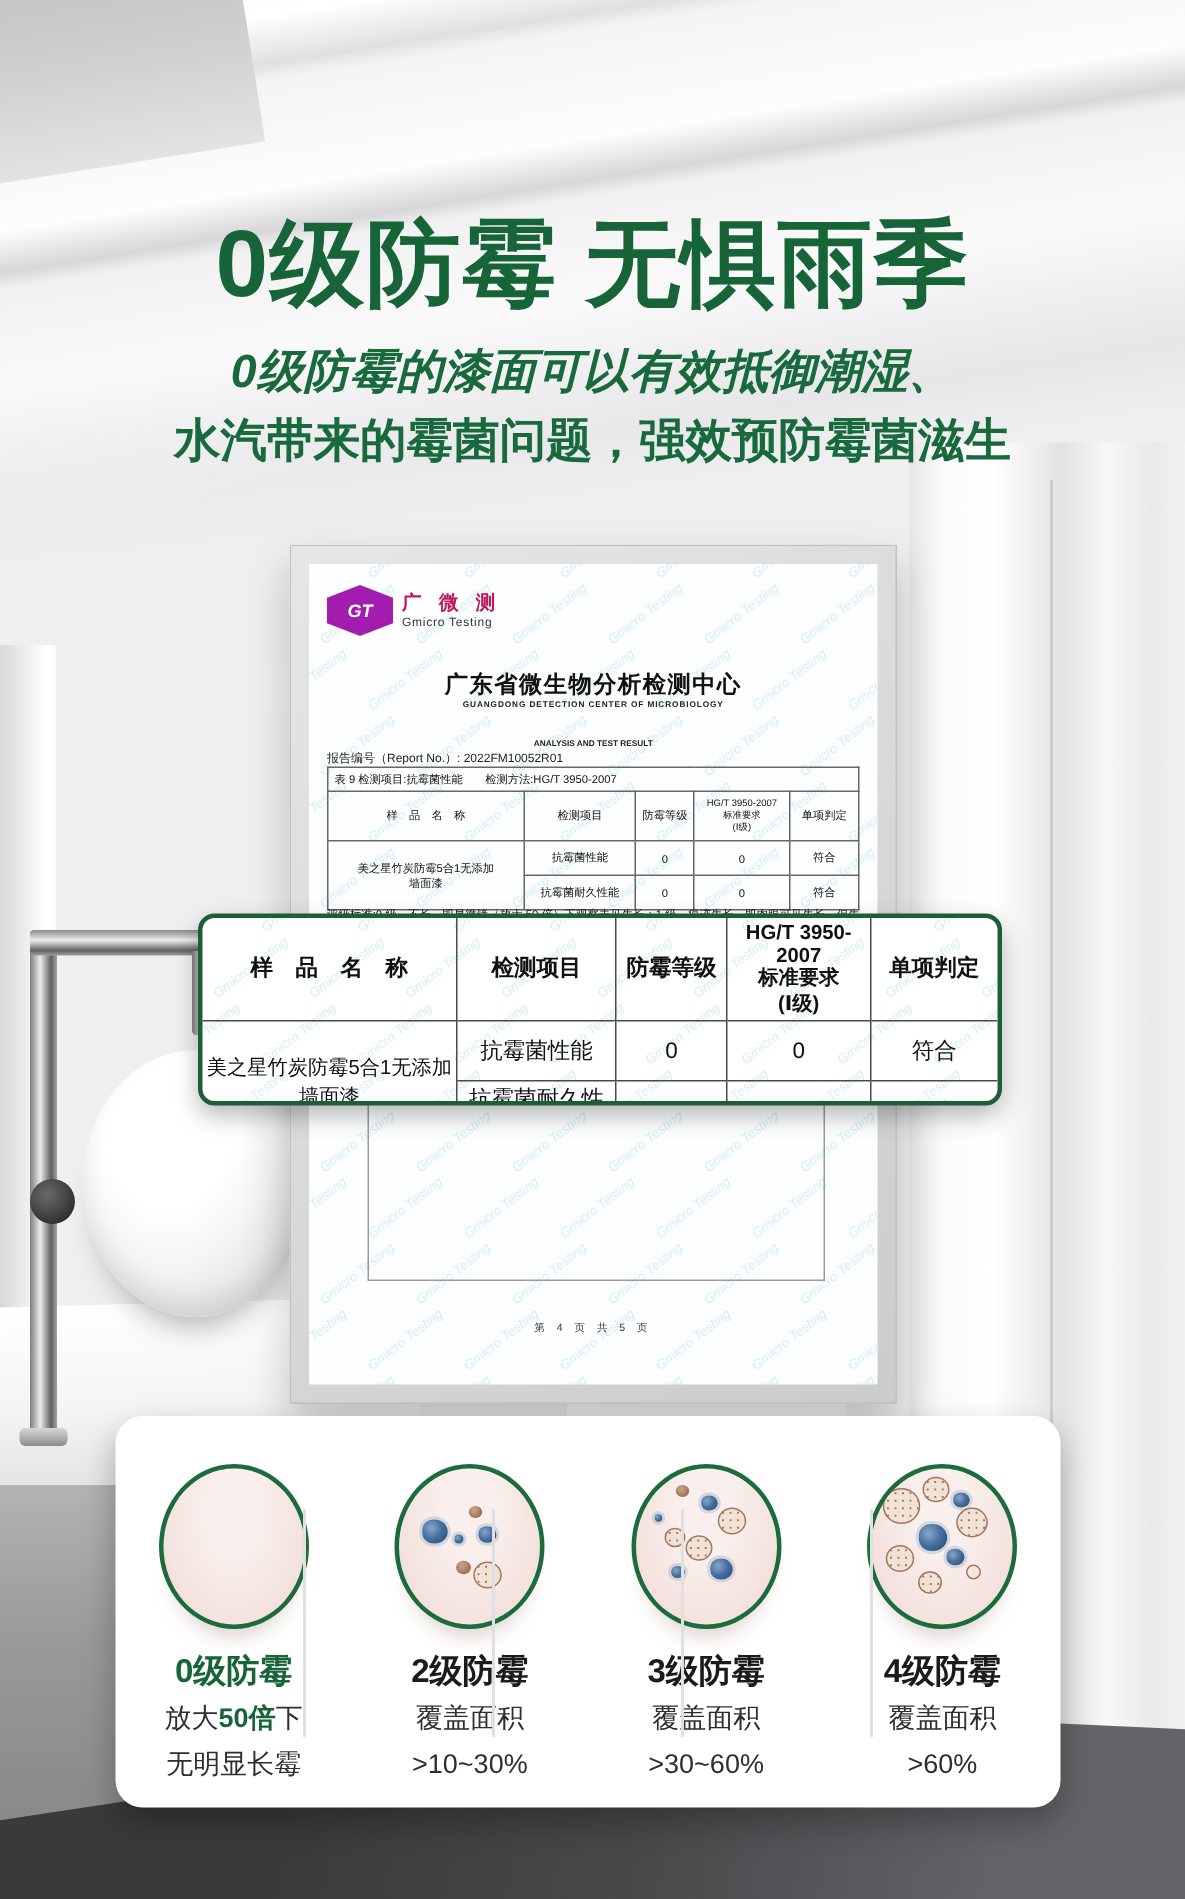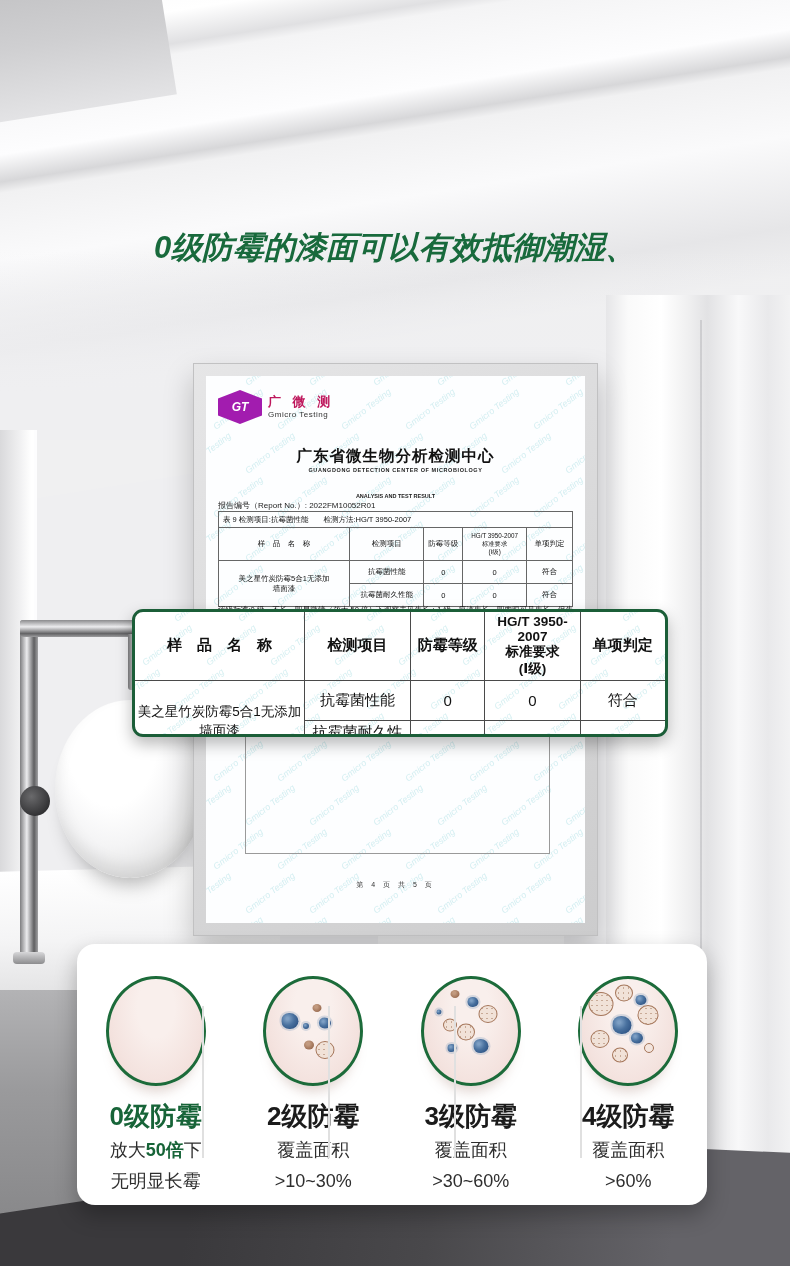--- a/index.html
+++ b/index.html
@@ -127,21 +127,21 @@
     background:radial-gradient(ellipse at 50% 28%,#f9efec 28%,#f4e3df 68%,#eed7d2 100%);
     box-shadow:0 14px 12px -8px rgba(175,140,130,0.35);}
   .spot{position:absolute;transform:translate(-50%,-50%);border-radius:50%;}
   .spot-b{background:radial-gradient(circle at 35% 35%,#7d9fc4 8%,#48709e 45%,#2c5182 85%);
     border-radius:46% 54% 52% 48%;box-shadow:0 0 0 2px rgba(90,130,175,0.22);}
   .spot-d{background:radial-gradient(circle at 40% 35%,#c29a7f 18%,#96674c 80%);}
   .spot-s{background-color:#f1e2d8;border:1px solid #a5765a;
     background-image:radial-gradient(rgba(146,95,64,0.85) 22%,rgba(146,95,64,0) 25%);
     background-size:5px 5px;}
   .spot-o{border:1.5px solid #a5765a;background:rgba(240,225,215,0.5);}
-  .lvl-label{margin-top:13px;font-size:26px;font-weight:800;color:#1b1b1b;}
+  .lvl-label{margin-top:13px;font-size:22px;font-weight:800;color:#1b1b1b;}
   .lvl-label.green{color:#176438;}
   .lvl-desc{margin-top:3px;font-size:18px;color:#2e2e2e;line-height:1.55;}
   .lvl-desc .hl{color:#176438;font-weight:800;}
   .divider{position:absolute;top:62px;width:2px;height:152px;background:#e0e0e0;z-index:10;}
 </style>
 </head>
 <body>
 
 <div class="canvas">
 
@@ -158,21 +158,23 @@
     <div class="counter-front"></div>
     <div class="faucet-v"></div>
     <div class="faucet-h"></div>
     <div class="faucet-s"></div>
     <div class="faucet-k"></div>
     <div class="faucet-b"></div>
     <div class="sink"></div>
     <div class="floor"></div>
   </div>
 
+  <div class="hero-title">0级防霉 无惧雨季</div>
   <div class="hero-sub hero-sub1">0级防霉的漆面可以有效抵御潮湿、</div>
+  <div class="hero-sub hero-sub2">水汽带来的霉菌问题，强效预防霉菌滋生</div>
 
   <div class="cert">
     <div class="paper">
       <div class="wm-host">
           <span class="wm" style="left: -30px; top: -16px;">Gmicro Testing</span>
           <span class="wm" style="left: 34px; top: -16px;">Gmicro Testing</span>
           <span class="wm" style="left: 98px; top: -16px;">Gmicro Testing</span>
           <span class="wm" style="left: 162px; top: -16px;">Gmicro Testing</span>
           <span class="wm" style="left: 226px; top: -16px;">Gmicro Testing</span>
           <span class="wm" style="left: 290px; top: -16px;">Gmicro Testing</span>

